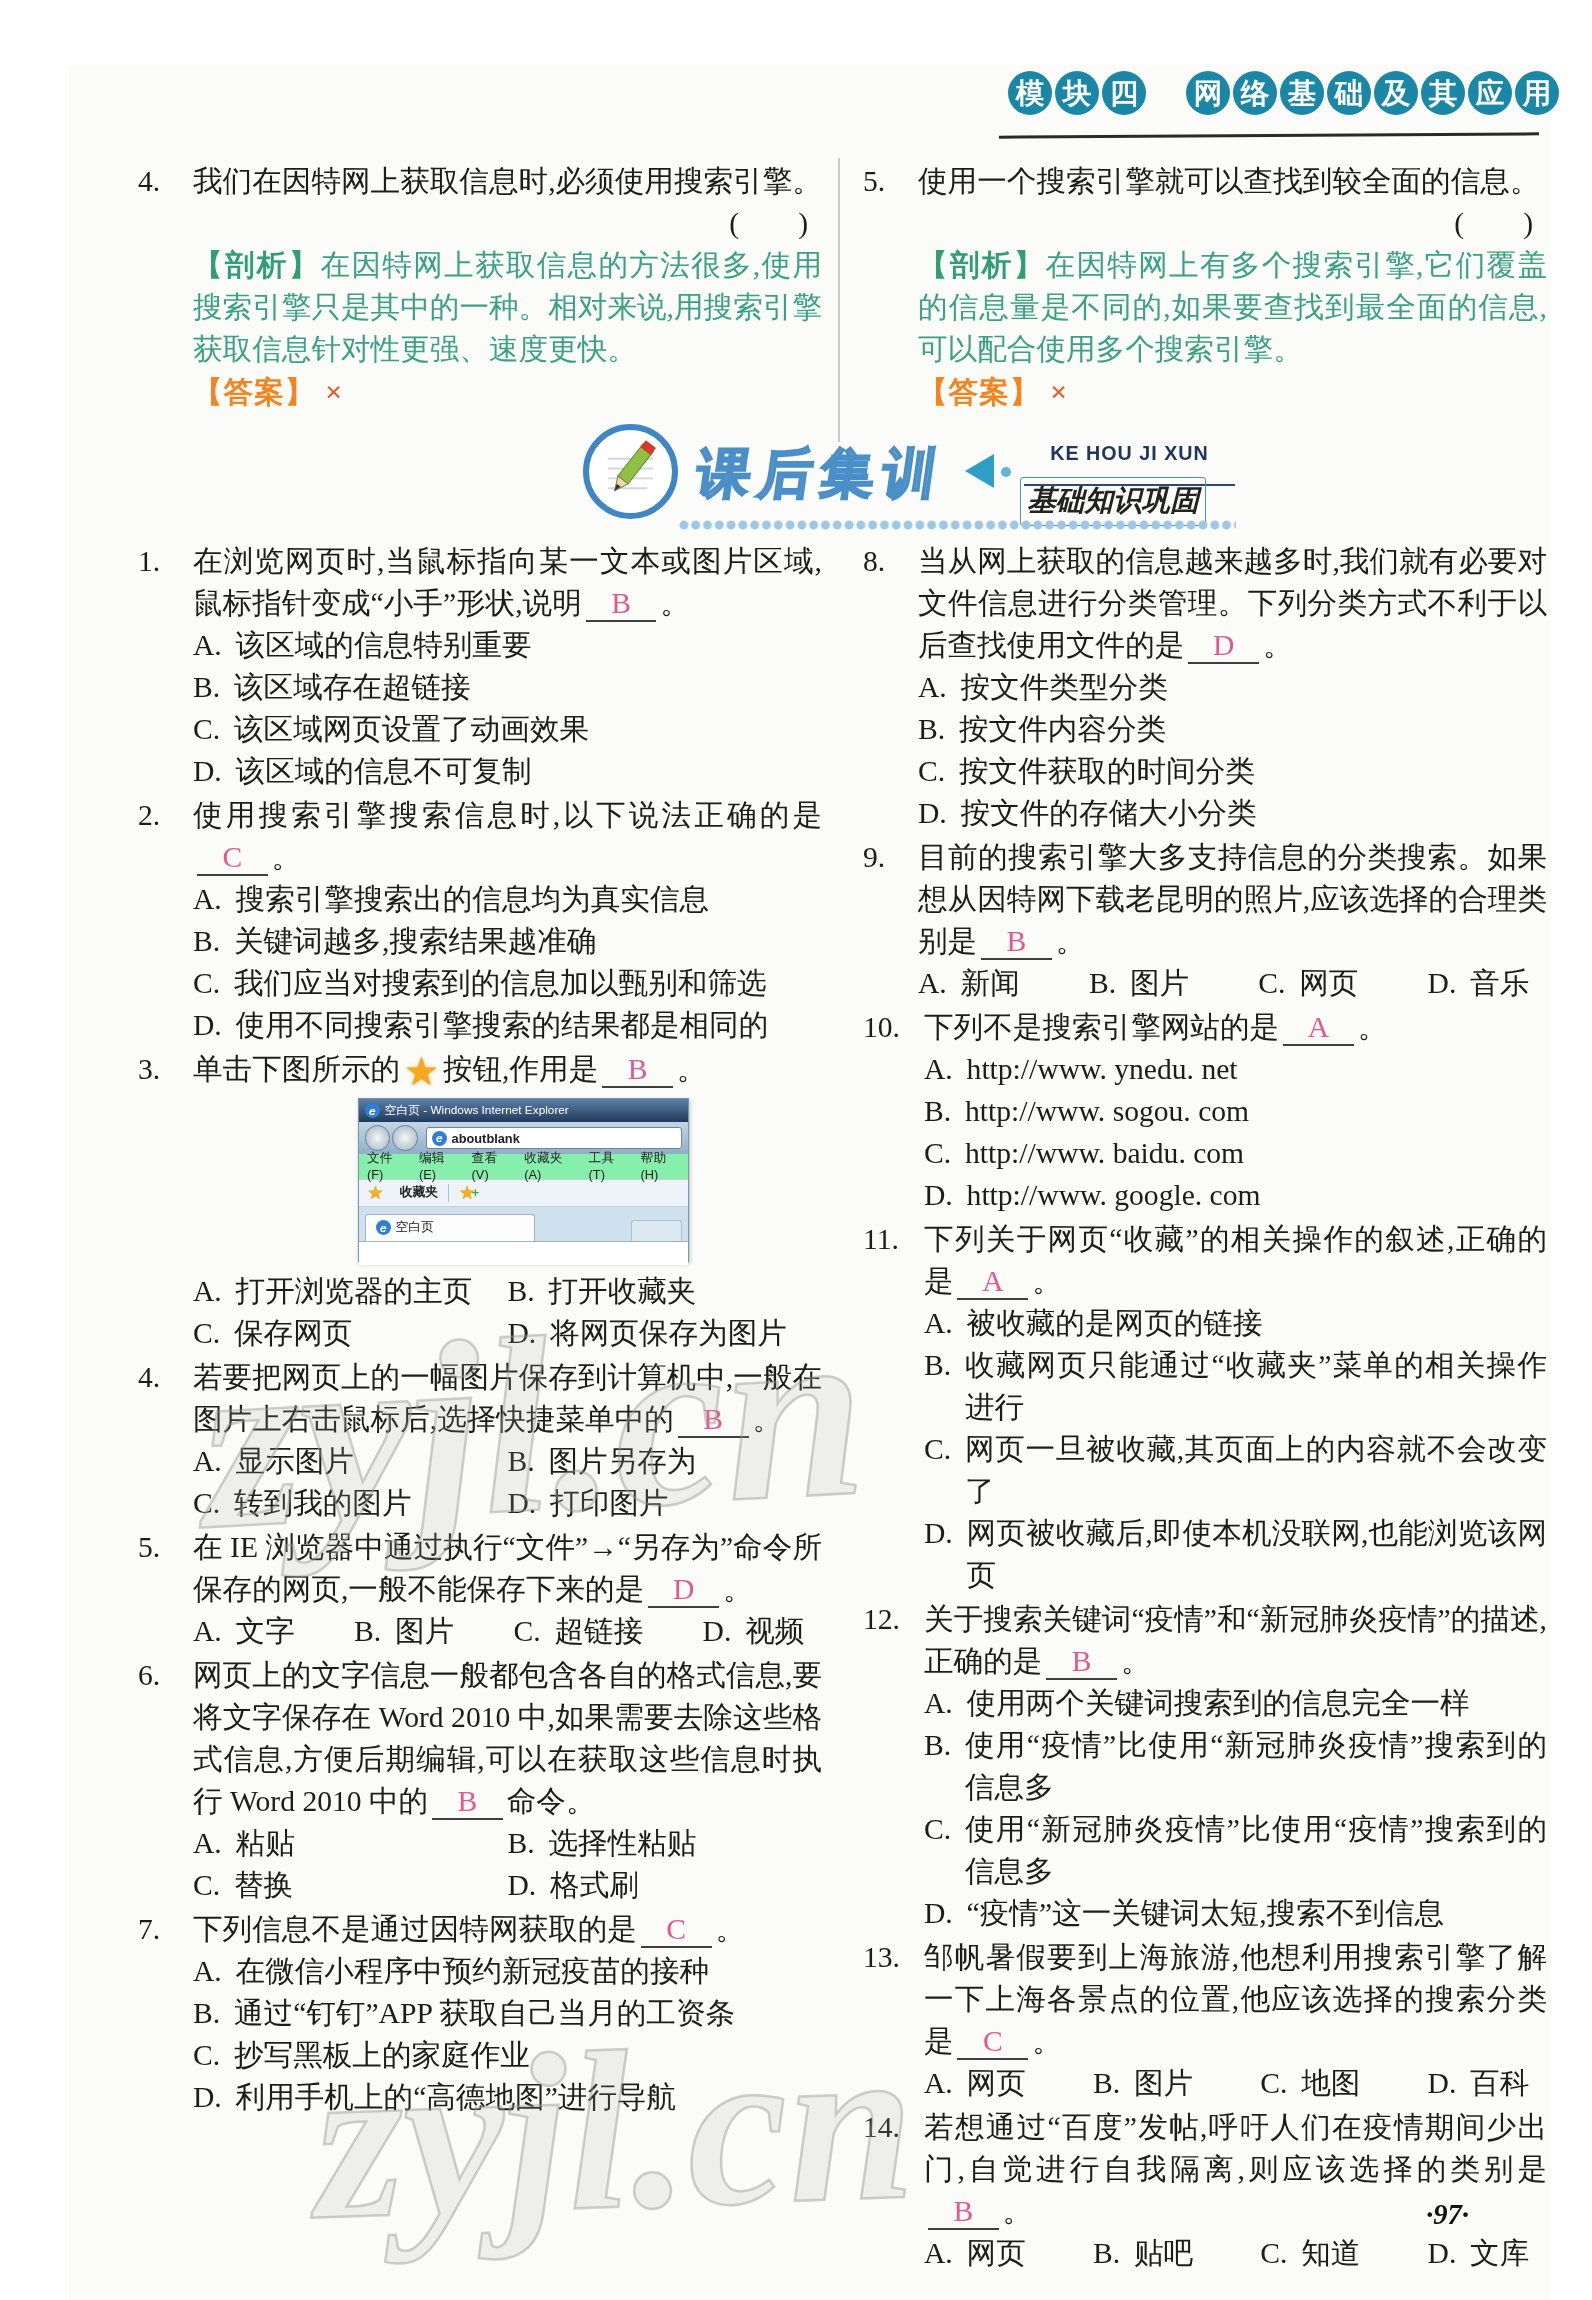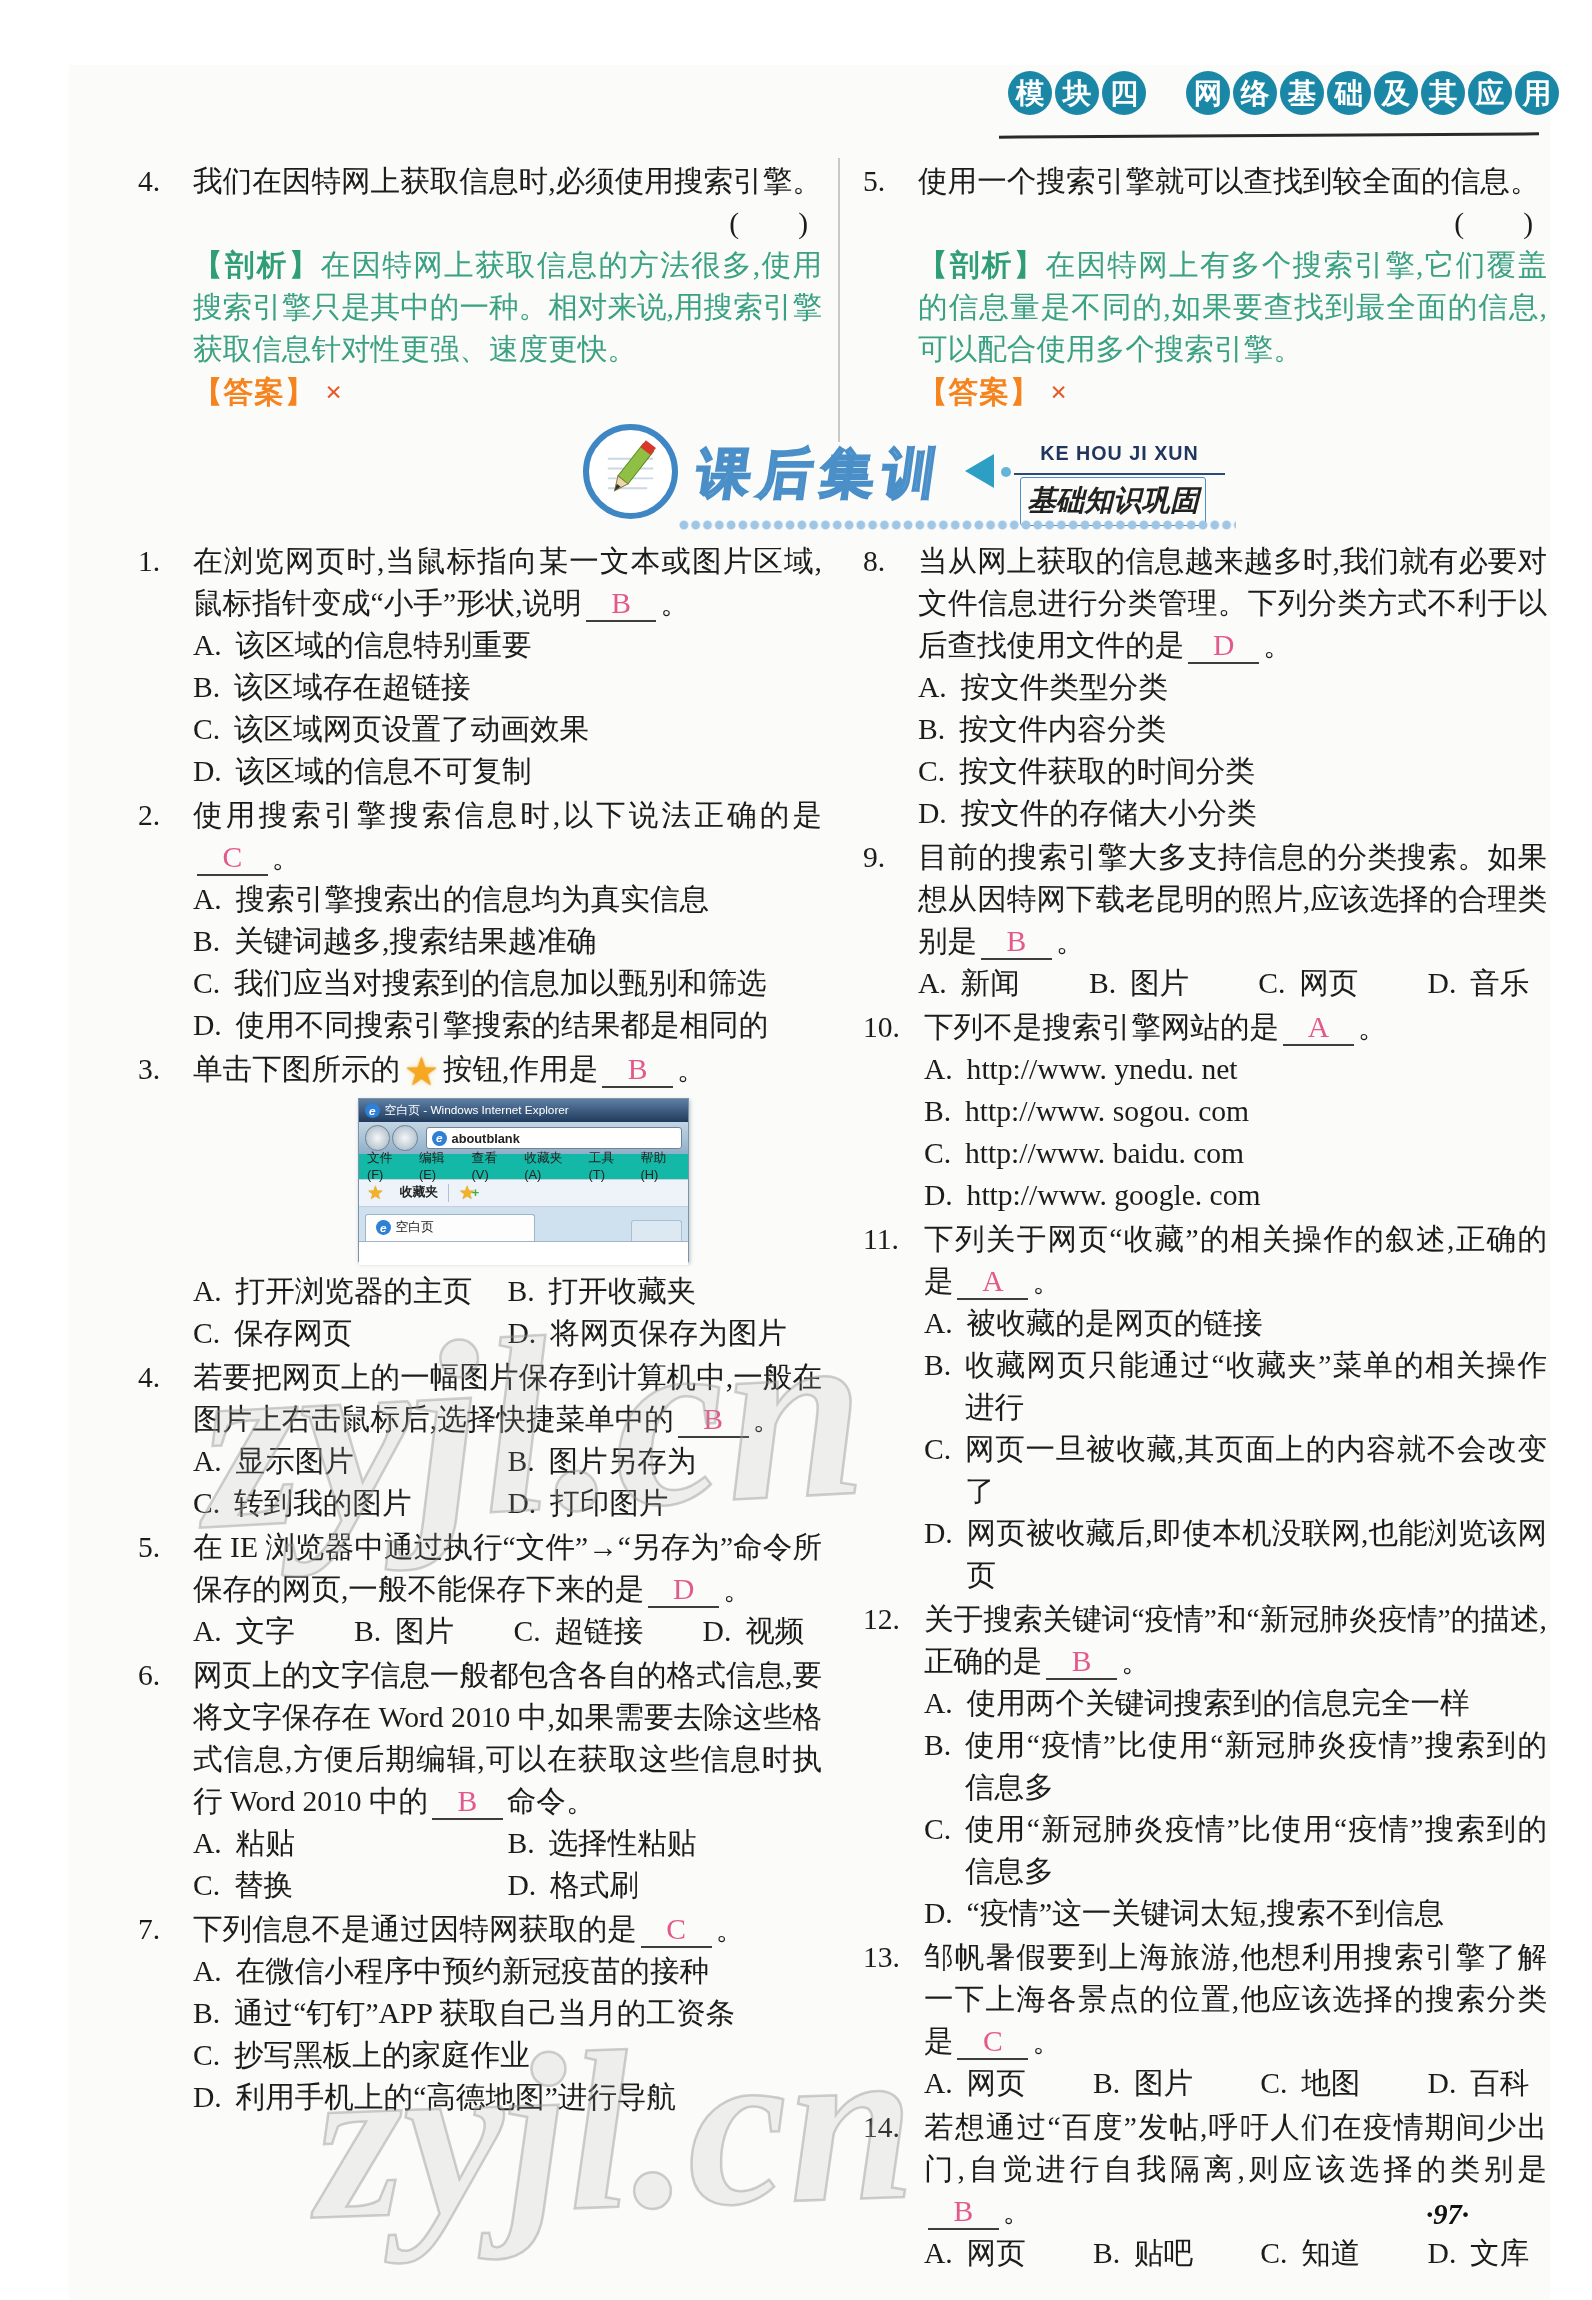--- a/index.html
+++ b/index.html
@@ -47,23 +47,23 @@
   
   .banner{position:absolute;left:583px;top:424px;width:658px;height:118px;}
   .b-circle{position:absolute;left:0;top:0;width:95px;height:95px;border-radius:50%;
             background:#fff;border:6.9px solid #3f86c5;box-sizing:border-box;display:flex;align-items:center;justify-content:center;}
   .b-title{position:absolute;left:114px;top:13.8px;font-family:"Liberation Sans","DejaVu Sans",sans-serif;
            font-size:54px;font-weight:bold;color:#9ccaee;-webkit-text-stroke:2px #4b8fc9;
            letter-spacing:7.9px;transform:skewX(-8deg);white-space:nowrap;}
   .b-arrow{position:absolute;left:382px;top:29.6px;width:0;height:0;
            border-right:29.6px solid #2e9fc4;border-top:17.7px solid transparent;border-bottom:17.7px solid transparent;}
   .b-dot{position:absolute;left:418px;top:43px;width:9.9px;height:9.9px;border-radius:50%;background:#63b6d8;}
-  .b-pin{position:absolute;left:431px;top:17.7px;width:211px;font-family:"Liberation Sans","DejaVu Sans",sans-serif;
+  .b-pin{position:absolute;left:441px;top:17.7px;width:211px;font-family:"Liberation Sans","DejaVu Sans",sans-serif;
          font-size:19.7px;font-weight:bold;color:#20365e;letter-spacing:1px;border-bottom:2.5px solid #2b4a7a;
-         padding-bottom:8px;text-align:center;white-space:nowrap;}
+         padding-bottom:19px;text-align:center;white-space:nowrap;}
   .b-sub{position:absolute;left:437px;top:53px;width:186px;border:1.5px solid #4a90c8;border-radius:3px;
          box-sizing:border-box;text-align:center;font-size:28.6px;font-weight:bold;font-style:italic;
          padding:3px 0 4.9px;color:#222;}
   .b-scallop{position:absolute;left:95px;top:95px;width:558px;height:11.8px;
              background-image:radial-gradient(circle 3.9px at 5.9px 5.9px,#9fc6e4 3.9px,transparent 4.9px);
              background-size:11.8px 11.8px;background-repeat:repeat-x;}
 
   
   .star{display:inline-block;font-style:normal;color:#f6a820;font-size:39px;line-height:29.6px;
         vertical-align:-5.9px;text-shadow:0 0 2px #d07808,0 0 5.9px #ffe9a8;margin:0 3.9px;}
@@ -74,21 +74,21 @@
       font-family:"Liberation Sans","DejaVu Sans",sans-serif;font-size:12.8px;background:#fff;text-align:left;line-height:normal;}
   .ie-titlebar{height:23.6px;background:linear-gradient(#5f7fa5,#1f3a5c);display:flex;align-items:center;color:#fff;padding:0 5.9px;}
   .ie-e{width:14.8px;height:14.8px;border-radius:50%;background:#2f7fd4;color:#fff;font-weight:bold;font-size:11.8px;
         display:inline-flex;align-items:center;justify-content:center;margin-right:4.9px;flex:none;font-style:italic;}
   .ie-title{font-size:11.8px;white-space:nowrap;overflow:hidden;}
   .ie-nav{height:31.5px;background:linear-gradient(#c4d6e4,#8fafc8);display:flex;align-items:center;padding:0 5.9px;}
   .ie-round{width:23.6px;height:23.6px;border-radius:50%;background:radial-gradient(#f4f7f9,#9fb0bd);
             border:1px solid #6f8496;margin-right:2px;flex:none;}
   .ie-addr{flex:1;height:19.7px;background:#fff;border:1px solid #6f8496;border-radius:3px;margin-left:5.9px;
            display:flex;align-items:center;padding:0 4.9px;font-weight:bold;color:#222;}
-  .ie-menu{height:24.6px;background:#14b8a6;border-bottom:1px solid #c2d0dc;display:flex;align-items:center;
+  .ie-menu{height:24.6px;background:#86efac;border-bottom:1px solid #c2d0dc;display:flex;align-items:center;
            padding:0 7.9px;gap:13.8px;color:#222;}
   .ie-fav{height:26.6px;background:#edf3f8;border-bottom:1px solid #c2d0dc;display:flex;align-items:center;padding:0 7.9px;color:#222;}
   .ie-sep{width:1px;height:17.7px;background:#b4c2ce;margin:0 9.9px;}
   .ie-plus{color:#3fae3f;font-weight:bold;font-size:12.8px;margin-left:-3.9px;}
   .ie-tabs{height:29.6px;background:#cfe0ee;display:flex;align-items:flex-end;padding:3.9px 5.9px 0;}
   .ie-tab{height:25.6px;background:#fdfdfd;border:1px solid #9fb4c6;border-bottom:none;border-radius:3px 3px 0 0;
           display:flex;align-items:center;padding:0 9.9px;width:148px;}
   .ie-tab-ghost{height:19.7px;width:49px;background:#dce9f3;border:1px solid #aabfd0;border-bottom:none;
                 border-radius:3px 3px 0 0;margin-left:auto;}
   .ie-body{height:23.6px;background:#fff;border-top:1px solid #9fb4c6;}

